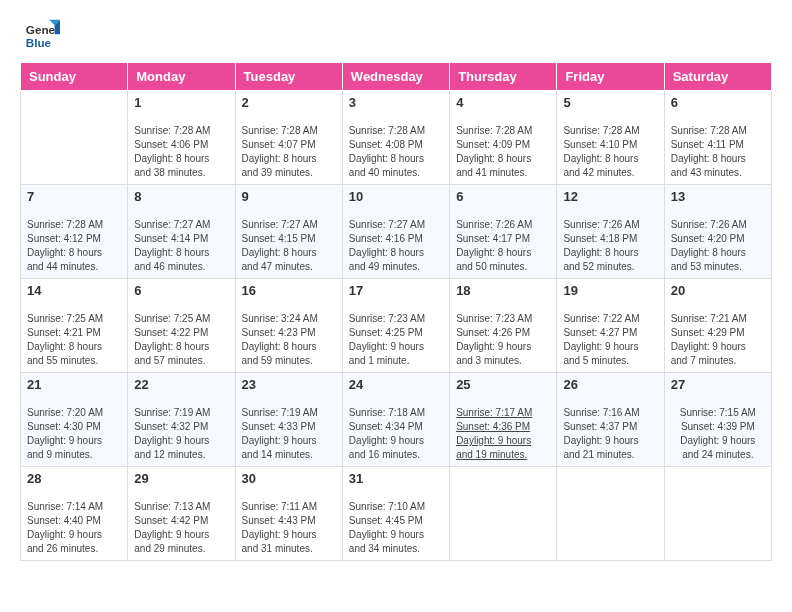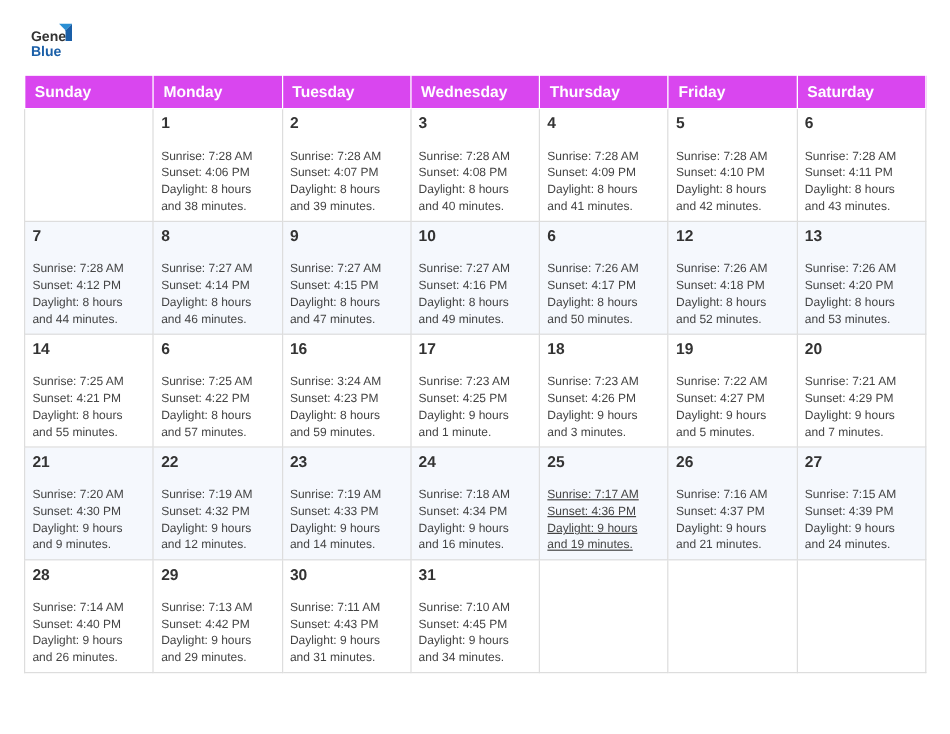--- a/index.html
+++ b/index.html
@@ -37,21 +37,21 @@
       color: #555;
     }
     .calendar {
       width: 100%;
       border-collapse: collapse;
       padding: 0 10px;
       margin: 0 10px;
       width: calc(100% - 20px);
     }
     .calendar th {
-      background: #d946ef;
+      background: #ec4899;
       color: #fff;
       font-size: 13px;
       font-weight: bold;
       padding: 6px 8px;
       text-align: left;
       border: 1px solid #fff;
     }
     .calendar td {
       vertical-align: top;
       padding: 4px 6px;
@@ -304,21 +304,21 @@
             </td>
             <td>
               <span class="day-number">26</span>
               <div class="day-info" style="white-space: pre-line;">Sunrise: 7:16 AM
 Sunset: 4:37 PM
 Daylight: 9 hours
 and 21 minutes.</div>
             </td>
             <td>
               <span class="day-number">27</span>
-              <div class="day-info" style="white-space: pre-line;">Sunrise: 7:15 AM
+              <div class="day-info" style="white-space: pre-line; text-align: center;">Sunrise: 7:15 AM
 Sunset: 4:39 PM
 Daylight: 9 hours
 and 24 minutes.</div>
             </td>
           </tr>
           <tr>
             <td>
               <span class="day-number">28</span>
               <div class="day-info" style="white-space: pre-line;">Sunrise: 7:14 AM
 Sunset: 4:40 PM

